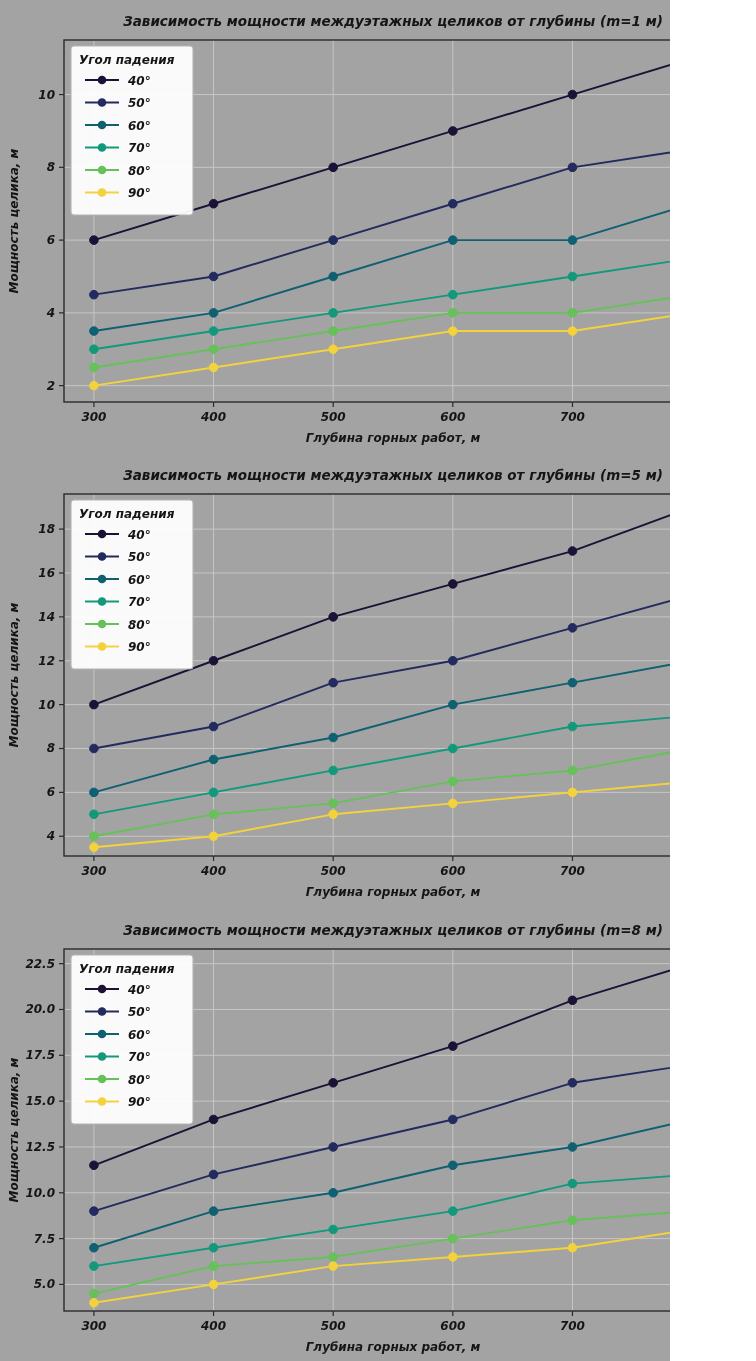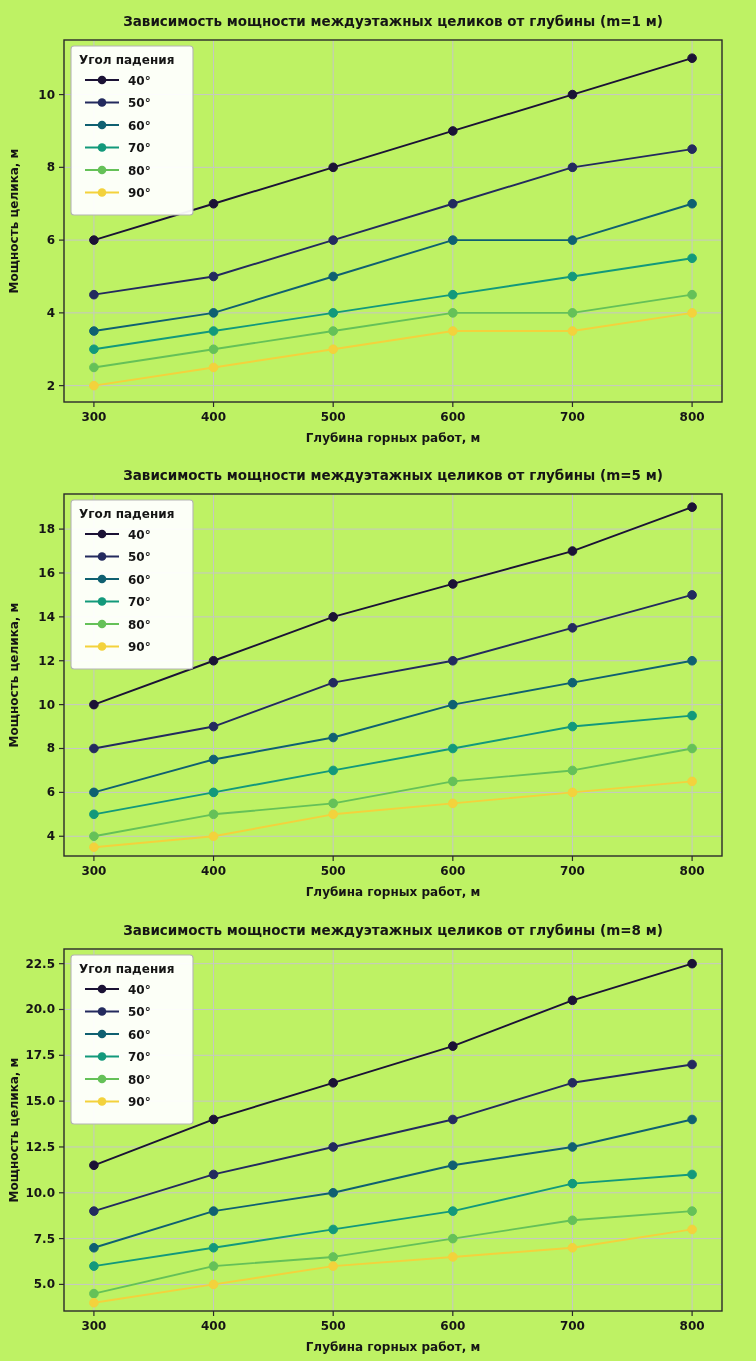--- a/index.html
+++ b/index.html
@@ -2,24 +2,25 @@
 <html><head>
 <meta charset="utf-8">
 <style>
   html, body {
     margin: 0;
     padding: 0;
     background: #ffffff;
     font-family: "DejaVu Sans", "Liberation Sans", sans-serif;
   }
   #page {
-    width: 756px;
+    width: 670px;
     height: 1361px;
-    background: #bef264;
+    background: #a3a3a3;
     overflow: hidden;
+    font-style: italic;
   }
   #charts {
     display: flex;
     flex-direction: column;
   }
   figure.chart {
     margin: 0;
     padding: 0;
   }
   svg text {

